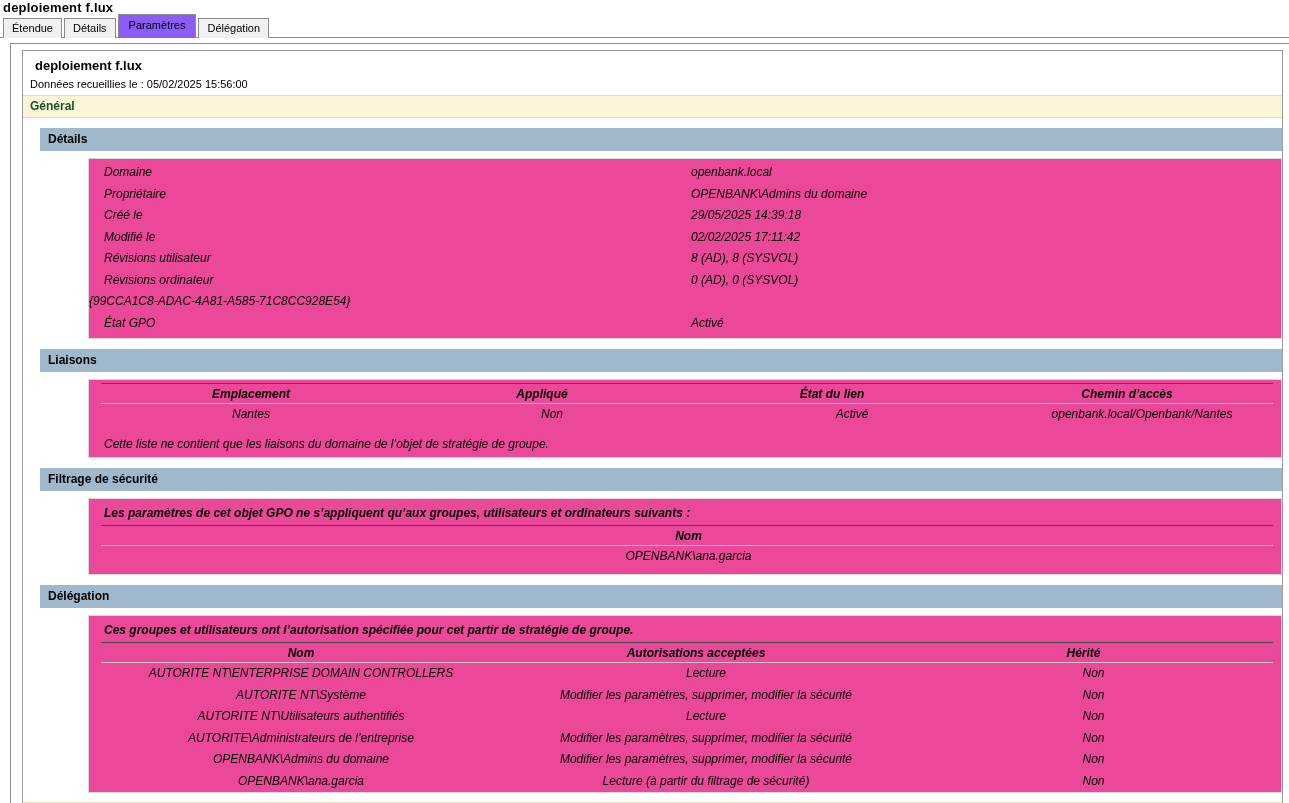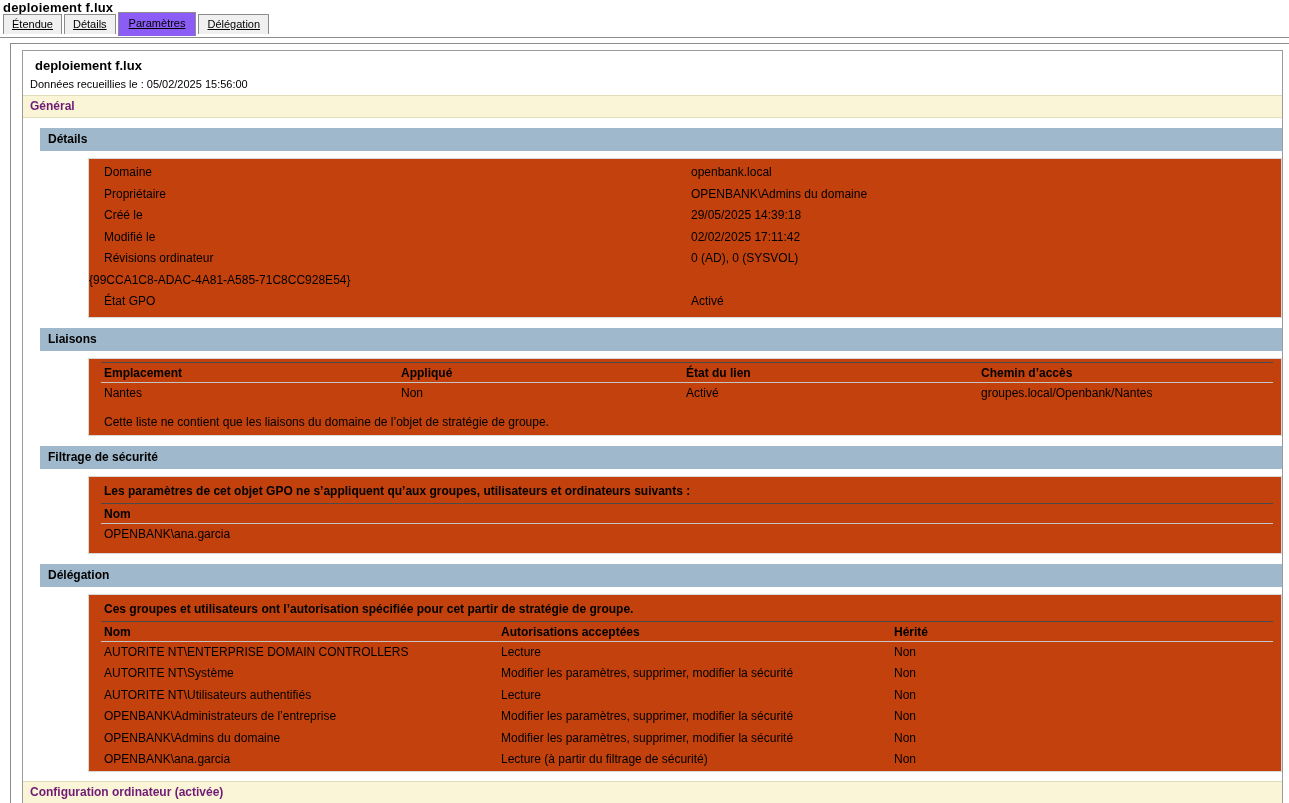--- a/index.html
+++ b/index.html
@@ -15,21 +15,21 @@
     position:absolute; left:3px; top:0px;
     font-size:13px; font-weight:bold; letter-spacing:0.2px;
   }
   .tabstrip {
     position:absolute; left:0; top:14px; width:100%; height:24px;
   }
   .strip-line {
     position:absolute; left:0; top:23px; width:100%; height:1px;
     background:#8c8c8c; z-index:1;
   }
-  .tabs { position:absolute; left:3px; top:0; display:flex; height:24px; z-index:2;text-decoration:underline; }
+  .tabs { position:absolute; left:3px; top:0; display:flex; align-items:flex-end; height:24px; z-index:2; }
   .tab {
     height:20px; margin-bottom:0px; padding:0 8px;
     border:1px solid #8c8c8c; border-bottom:none;
     background:#f0f0f0; font-size:11px; line-height:19px;
     margin-right:2px; color:#000; cursor:default;
   }
   .tab.selected {
     height:24px; line-height:21px; background:#8b5cf6;
     position:relative; z-index:3; padding:0 10px;
     margin-top:-2px;
@@ -43,46 +43,47 @@
     position:absolute; left:22px; top:50px; width:1261px; height:764px;
     border:1px solid #9a9a9a; background:#ffffff; overflow:hidden;
   }
   
   .report-title { margin:7px 0 0 12px; font-size:13px; font-weight:bold; }
   .collected    { margin:5px 0 5px 7px; font-size:11px; color:#000; }
   .band {
     height:23px; background:#faf5d7;
     border-top:1px solid #e4deb8; border-bottom:1px solid #e4deb8;
     line-height:21px; padding-left:7px;
-    font-size:12px; font-weight:bold; color:#701a75; cursor:pointer;
+    font-size:12px; font-weight:bold; color:#14532d; cursor:pointer;
   }
   .section { margin-top:10px; }
   .section-bar {
     margin-left:17px; height:23px; background:#a0b8cb;
     font-size:12px; font-weight:bold; line-height:23px; padding-left:8px;
     cursor:pointer;
   }
   .section-body {
     margin-left:65px; margin-top:7px;
-    background:#c2410c; border:1px solid #d8d8d8;
+    background:#ec4899; border:1px solid #d8d8d8;
     font-size:12px;
+    font-style:italic;
   }
   
   .kv-wrap { padding:3px 0 4px 0; }
   .kv-row { display:flex; height:21.5px; line-height:21.5px; }
   .kv-label { width:602px; padding-left:15px; }
   .kv-value { flex:1; }
   
   .rtable { margin:0 8px 0 12px; }
   .rtable .thead {
     display:flex; border-top:1px solid #4a4a4a; border-bottom:1px solid #c4c4c4;
     height:21px; line-height:20px; font-weight:bold;
   }
-  .rtable .trow { display:flex; height:21.5px; line-height:21.5px; }
-  .cell { padding-left:3px; overflow:hidden; white-space:nowrap; }
+  .rtable .trow { display:flex; height:21.5px; line-height:21.5px;gap:10px; }
+  .cell { padding-left:3px; overflow:hidden; white-space:nowrap;text-align:center; }
   
   .lc0 { width:297px; } .lc1 { width:285px; } .lc2 { width:295px; } .lc3 { flex:1; }
   
   .fc0 { flex:1; }
   
   .dc0 { width:397px; } .dc1 { width:393px; } .dc2 { flex:1; }
   .intro { font-weight:bold; padding:7px 0 5px 15px; }
   .note  { padding:11px 0 6px 15px; }
   .pad-top { padding-top:3px; }
   .pad-bottom { padding-bottom:7px; }
@@ -126,20 +127,24 @@
         </div>
         <div class="kv-row">
           <span class="kv-label">Créé le</span>
           <span class="kv-value">29/05/2025 14:39:18</span>
         </div>
         <div class="kv-row">
           <span class="kv-label">Modifié le</span>
           <span class="kv-value">02/02/2025 17:11:42</span>
         </div>
         <div class="kv-row">
+          <span class="kv-label">Révisions utilisateur</span>
+          <span class="kv-value">8 (AD), 8 (SYSVOL)</span>
+        </div>
+        <div class="kv-row">
           <span class="kv-label">Révisions ordinateur</span>
           <span class="kv-value">0 (AD), 0 (SYSVOL)</span>
         </div>
         <div class="kv-row">
           <span class="kv-value">{99CCA1C8-ADAC-4A81-A585-71C8CC928E54}</span>
         </div>
         <div class="kv-row">
           <span class="kv-label">État GPO</span>
           <span class="kv-value">Activé</span>
         </div>
@@ -154,21 +159,21 @@
         <div class="thead">
           <span class="cell lc0">Emplacement</span>
           <span class="cell lc1">Appliqué</span>
           <span class="cell lc2">État du lien</span>
           <span class="cell lc3">Chemin d’accès</span>
         </div>
         <div class="trow">
           <span class="cell lc0">Nantes</span>
           <span class="cell lc1">Non</span>
           <span class="cell lc2">Activé</span>
-          <span class="cell lc3">groupes.local/Openbank/Nantes</span>
+          <span class="cell lc3">openbank.local/Openbank/Nantes</span>
         </div>
       </div>
       <div class="note">Cette liste ne contient que les liaisons du domaine de l’objet de stratégie de groupe.</div>
     </div>
   </div>
 
   <div class="section">
     <div class="section-bar">Filtrage de sécurité</div>
     <div class="section-body pad-bottom">
       <div class="intro">Les paramètres de cet objet GPO ne s’appliquent qu’aux groupes, utilisateurs et ordinateurs suivants :</div>
@@ -202,21 +207,21 @@
           <span class="cell dc0">AUTORITE NT\Système</span>
           <span class="cell dc1">Modifier les paramètres, supprimer, modifier la sécurité</span>
           <span class="cell dc2">Non</span>
         </div>
         <div class="trow">
           <span class="cell dc0">AUTORITE NT\Utilisateurs authentifiés</span>
           <span class="cell dc1">Lecture</span>
           <span class="cell dc2">Non</span>
         </div>
         <div class="trow">
-          <span class="cell dc0">OPENBANK\Administrateurs de l’entreprise</span>
+          <span class="cell dc0">AUTORITE\Administrateurs de l’entreprise</span>
           <span class="cell dc1">Modifier les paramètres, supprimer, modifier la sécurité</span>
           <span class="cell dc2">Non</span>
         </div>
         <div class="trow">
           <span class="cell dc0">OPENBANK\Admins du domaine</span>
           <span class="cell dc1">Modifier les paramètres, supprimer, modifier la sécurité</span>
           <span class="cell dc2">Non</span>
         </div>
         <div class="trow">
           <span class="cell dc0">OPENBANK\ana.garcia</span>

